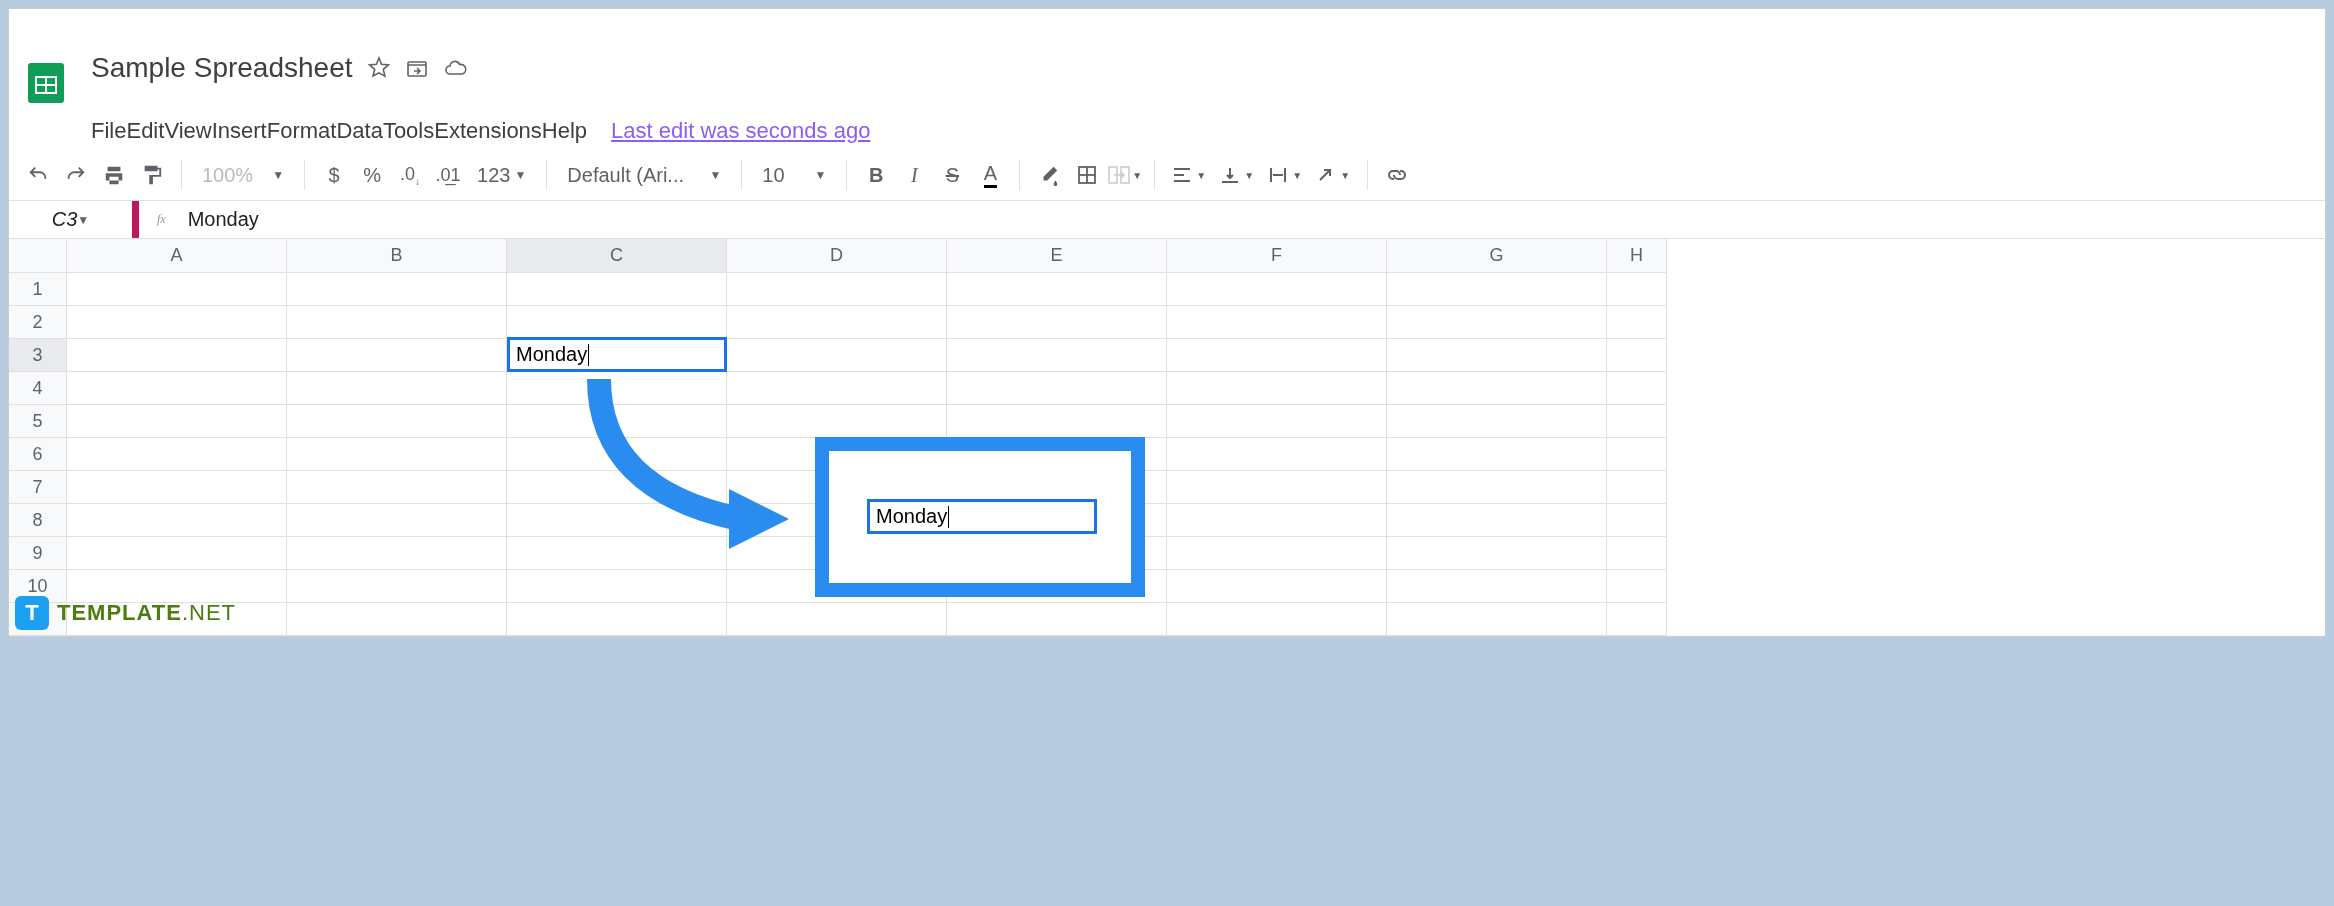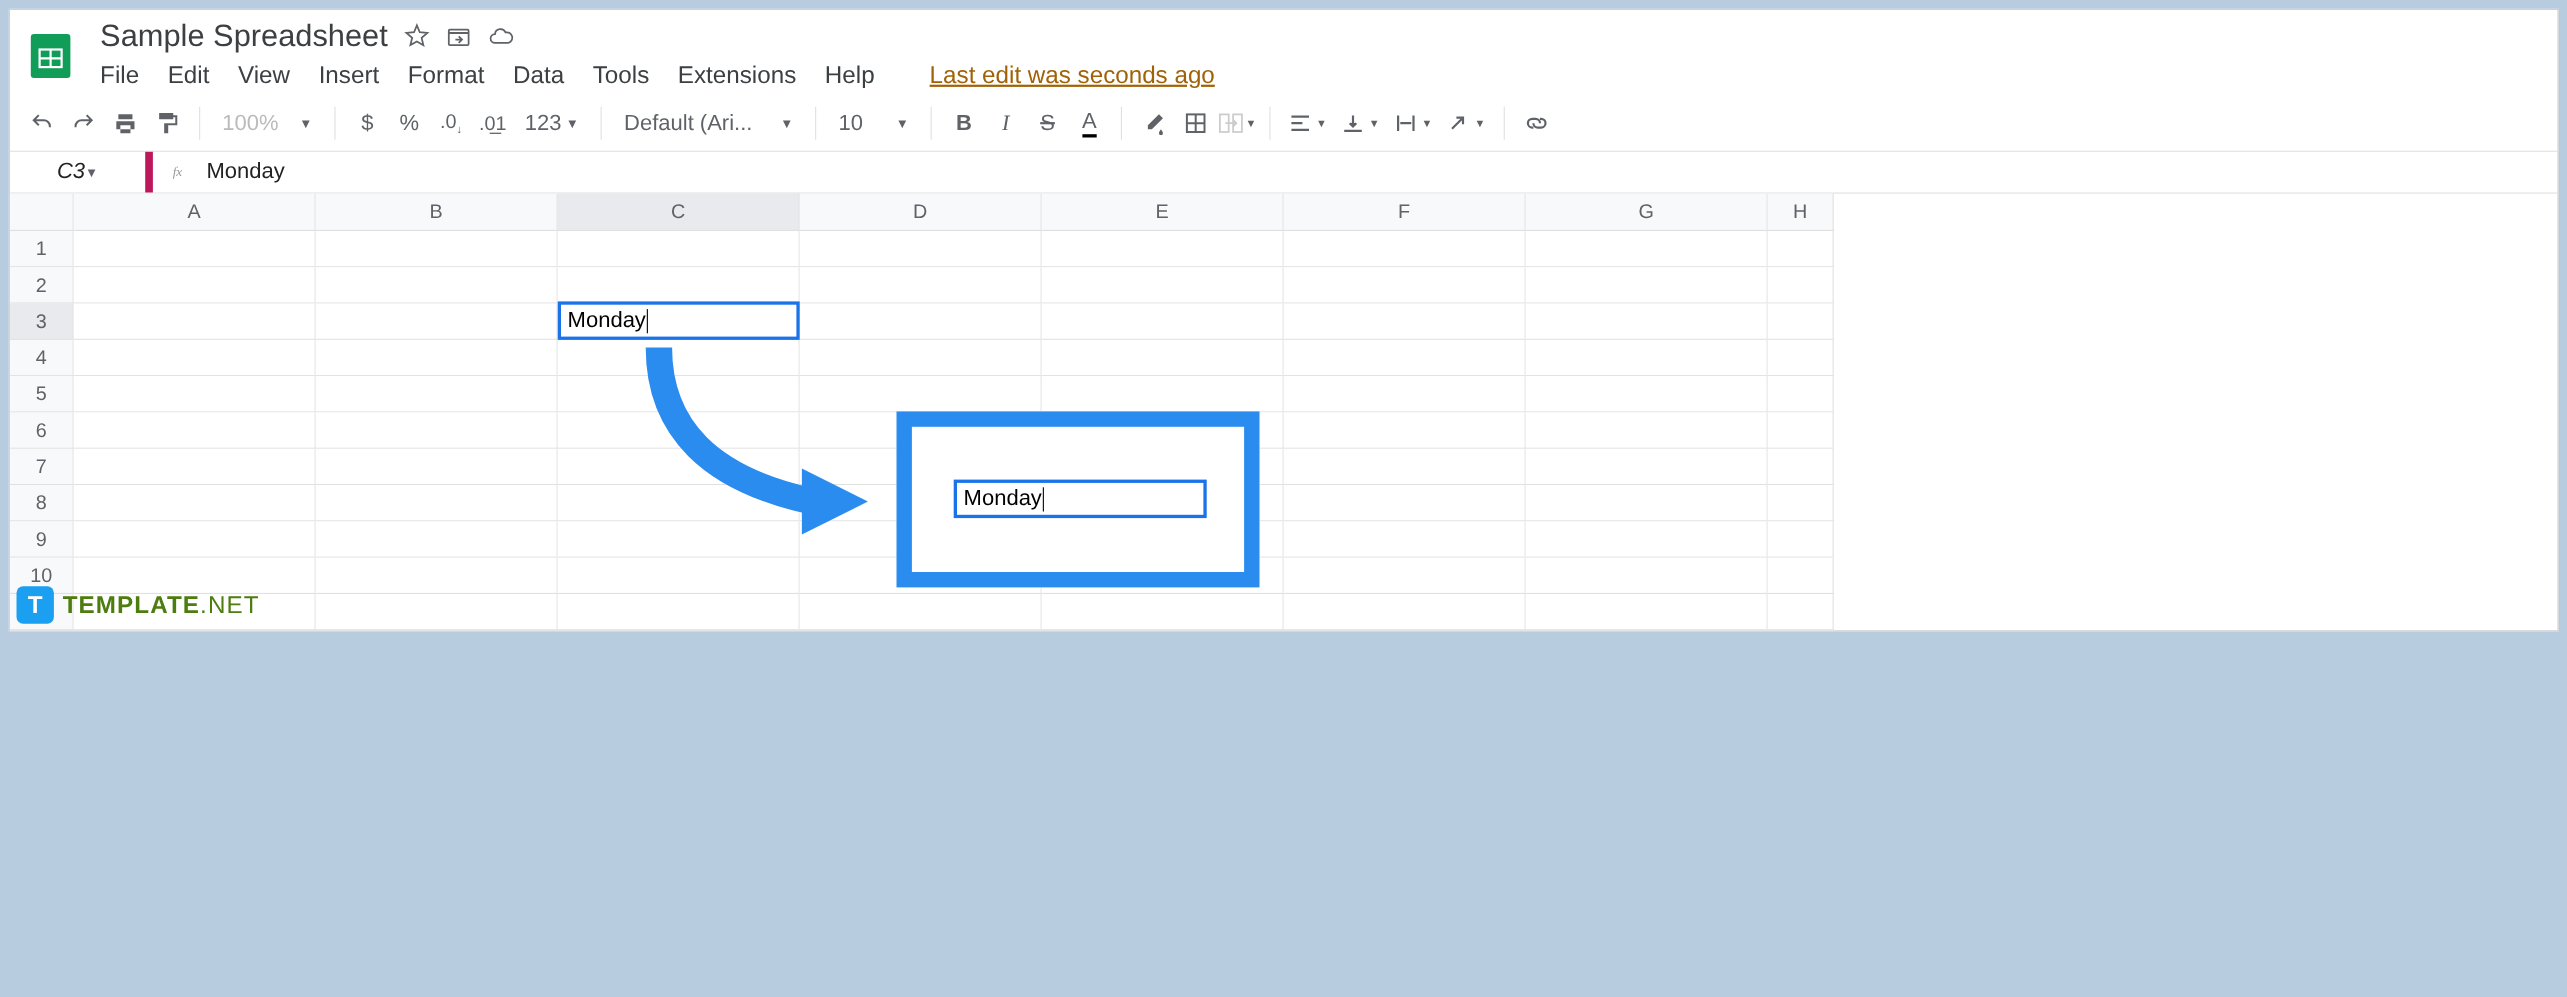--- a/index.html
+++ b/index.html
@@ -2,26 +2,26 @@
 <html><head>
 <meta charset="utf-8">
 <style>
 * { margin: 0; padding: 0; box-sizing: border-box; font-family: Arial, sans-serif; }
 body { background: #b8cce0; padding: 8px; width: 2334px; }
 .app-frame { background: #fff; border: 1px solid #ccc; }
 .title-row { display: flex; align-items: center; padding: 8px 12px 2px 12px; gap: 20px; }
 .logo { width: 50px; height: 50px; display: flex; align-items: center; justify-content: center; }
 .logo svg { width: 48px; height: 48px; }
 .title-area { display: flex; flex-direction: column; }
-.doc-title-row { display: flex; align-items: center; gap: 14px; }
+.doc-title-row { display: flex; align-items: center; gap: 14px; margin-top: 35px; }
 .doc-title { font-size: 28px; color: #3c4043; }
 .title-icon { color: #5f6368; display: flex; align-items: center; }
-.menu-bar { display: flex; gap: 26px; padding: 6px 0 4px 0; }
+.menu-bar { display: flex; padding: 6px 0 4px 0; margin-top: 28px; }
 .menu-item { font-size: 22px; color: #3c4043; cursor: pointer; }
-.edit-status { font-size: 22px; color: #a16207; text-decoration: underline; cursor: pointer; margin-left: 24px; }
+.edit-status { font-size: 22px; color: #8b5cf6; text-decoration: underline; cursor: pointer; margin-left: 24px; }
 .toolbar { display: flex; align-items: center; padding: 8px 12px; border-bottom: 1px solid #e0e0e0; gap: 4px; }
 .tb-btn { width: 34px; height: 34px; display: flex; align-items: center; justify-content: center; color: #5f6368; cursor: pointer; border-radius: 3px; }
 .tb-sep { width: 1px; height: 30px; background: #e0e0e0; margin: 0 8px; }
 .tb-text { color: #5f6368; font-size: 20px; padding: 0 8px; display: flex; align-items: center; gap: 4px; cursor: pointer; }
 .tb-text.zoom { color: #bbb; gap: 19px; }
 .dropdown-arrow { font-size: 12px; color: #5f6368; }
 .formula-row { display: flex; align-items: center; border-bottom: 1px solid #e0e0e0; height: 38px; }
 .cell-ref { width: 130px; padding: 0 12px; font-size: 20px; color: #222; display: flex; align-items: center; justify-content: center; border-right: 7px solid #be185d; height: 100%; font-style: italic; }
 .fx-label { font-style: italic; font-family: 'Times New Roman', serif; color: #999; font-size: 12px; padding: 0 18px; }
 .formula-input { font-size: 20px; color: #222; padding-left: 4px; }

